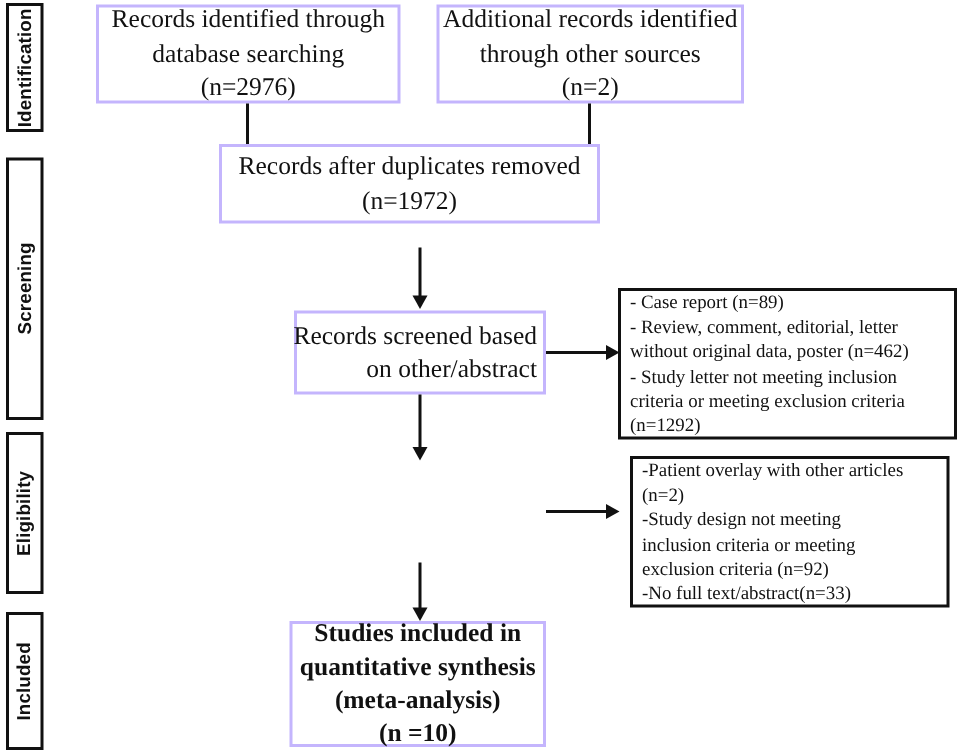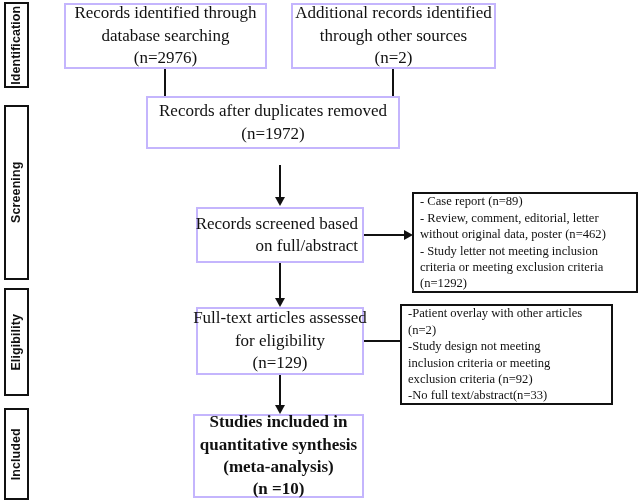--- a/index.html
+++ b/index.html
@@ -140,48 +140,43 @@
   <div class="flow-box" style="left:146px; top:96px; width:254px; height:53px;">
     <span class="line">Records after duplicates removed</span>
     <span class="line">(n=1972)</span>
   </div>
 
   <div class="vline" style="left:279px; top:165px; height:33px;"></div>
   <div class="arrow-down" style="left:275px; top:197px;"></div>
 
   <div class="flow-box" style="left:196px; top:207px; width:168px; height:56px;align-items:flex-end;">
     <span class="line">Records screened based</span>
-    <span class="line">on full/abstract</span>
+    <span class="line">on other/abstract</span>
   </div>
 
   <div class="hline" style="left:364px; top:234px; width:40px;"></div>
   <div class="arrow-right" style="left:404px; top:230px;"></div>
 
   <div class="exclude-box" style="left:412px; top:192px; width:226px; height:101px;">
     <span class="line">- Case report (n=89)</span>
     <span class="line">- Review, comment, editorial, letter</span>
     <span class="line">without original data, poster (n=462)</span>
     <span class="line">- Study letter not meeting inclusion</span>
     <span class="line">criteria or meeting exclusion criteria</span>
     <span class="line">(n=1292)</span>
   </div>
 
   <div class="vline" style="left:279px; top:263px; height:35px;"></div>
   <div class="arrow-down" style="left:275px; top:298px;"></div>
 
-  <div class="flow-box" style="left:196px; top:307px; width:168px; height:68px;">
-    <span class="line">Full-text articles assessed</span>
-    <span class="line">for eligibility</span>
-    <span class="line">(n=129)</span>
-  </div>
 
   <div class="hline" style="left:364px; top:340px; width:40px;"></div>
   <div class="arrow-right" style="left:404px; top:336px;"></div>
 
-  <div class="exclude-box" style="left:400px; top:304px; width:213px; height:101px;">
+  <div class="exclude-box" style="left:420px; top:304px; width:213px; height:101px;">
     <span class="line">-Patient overlay with other articles</span>
     <span class="line">(n=2)</span>
     <span class="line">-Study design not meeting</span>
     <span class="line">inclusion criteria or meeting</span>
     <span class="line">exclusion criteria (n=92)</span>
     <span class="line">-No full text/abstract(n=33)</span>
   </div>
 
   <div class="vline" style="left:279px; top:375px; height:31px;"></div>
   <div class="arrow-down" style="left:275px; top:405px;"></div>

